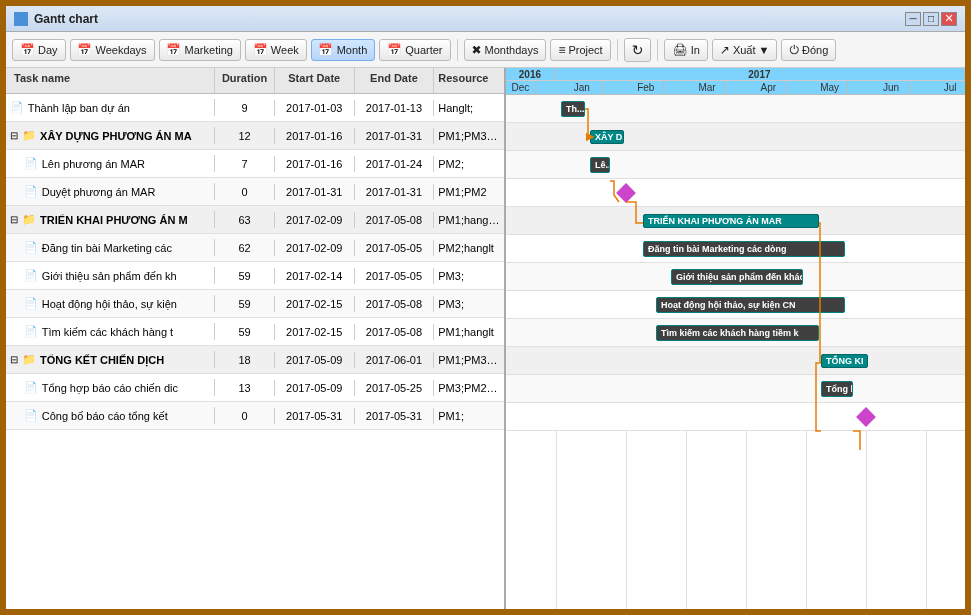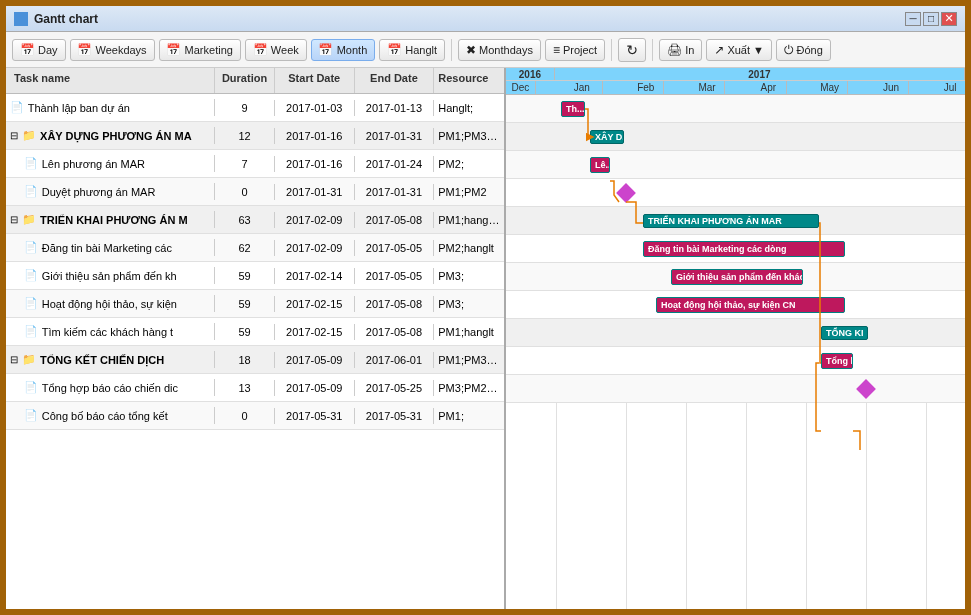--- a/index.html
+++ b/index.html
@@ -246,21 +246,21 @@
       align-items: center;
       padding: 0 4px;
       font-size: 10px;
       color: #fff;
       font-weight: bold;
       white-space: nowrap;
       overflow: hidden;
       cursor: pointer;
     }
 
-    .bar-teal { background: #be185d; border: 1px solid #008080; }
+    .bar-teal { background: #404040; border: 1px solid #008080; }
     .bar-teal-dark { background: #008888; border: 1px solid #006666; }
 
     .milestone {
       position: absolute;
       width: 14px;
       height: 14px;
       background: #cc44cc;
       transform: rotate(45deg);
       top: 7px;
       cursor: pointer;
@@ -314,21 +314,21 @@
     <button class="toolbar-btn">
       <span style="font-size:12px;">📅</span>
       <span>Week</span>
     </button>
     <button class="toolbar-btn" style="background:linear-gradient(to bottom,#d0e8ff,#b8d4f8);border-color:#7aadec;">
       <span style="font-size:12px;">📅</span>
       <span>Month</span>
     </button>
     <button class="toolbar-btn">
       <span style="font-size:12px;">📅</span>
-      <span>Hanglt</span>
+      <span>Quarter</span>
     </button>
     <div class="toolbar-separator"></div>
     <button class="toolbar-btn">
       <span style="font-size:12px;">✖</span>
       <span>Monthdays</span>
     </button>
     <button class="toolbar-btn">
       <span style="font-size:12px;">≡</span>
       <span>Project</span>
     </button>
@@ -571,20 +571,25 @@
               <span style="font-size:9px;">Giới thiệu sản phẩm đến khách</span>
             </div>
           </div>
 
           <div class="gantt-row">
             <div class="gantt-bar bar-teal" style="left:150px; width:189px;">
               <span style="font-size:9px;">Hoạt động hội thảo, sự kiện CN</span>
             </div>
           </div>
 
+          <div class="gantt-row">
+            <div class="gantt-bar bar-teal" style="left:150px; width:163px;">
+              <span style="font-size:9px;">Tìm kiếm các khách hàng tiềm k</span>
+            </div>
+          </div>
 
           <div class="gantt-row group-row">
             <div class="gantt-bar bar-teal-dark" style="left:315px; width:47px; height:14px; top:7px;align-items:center;">
               <span style="font-size:9px;">TỔNG KI</span>
             </div>
           </div>
 
           <div class="gantt-row">
             <div class="gantt-bar bar-teal" style="left:315px; width:32px;">
               <span style="font-size:9px;">Tổng h</span>

